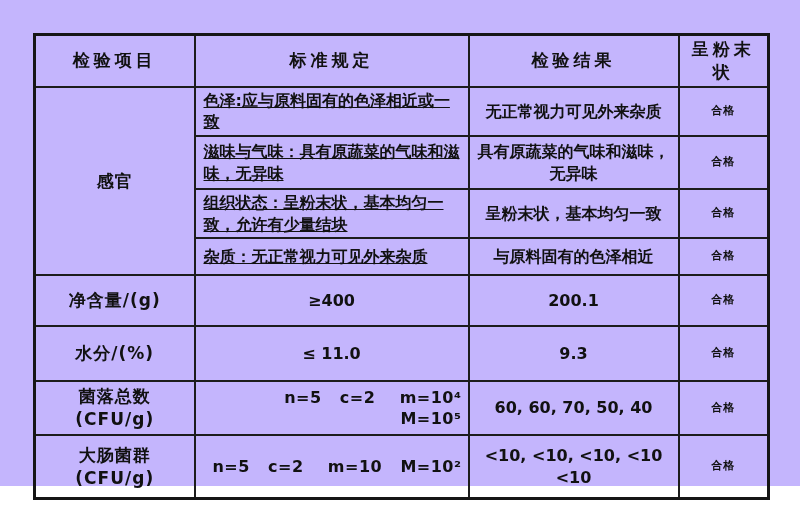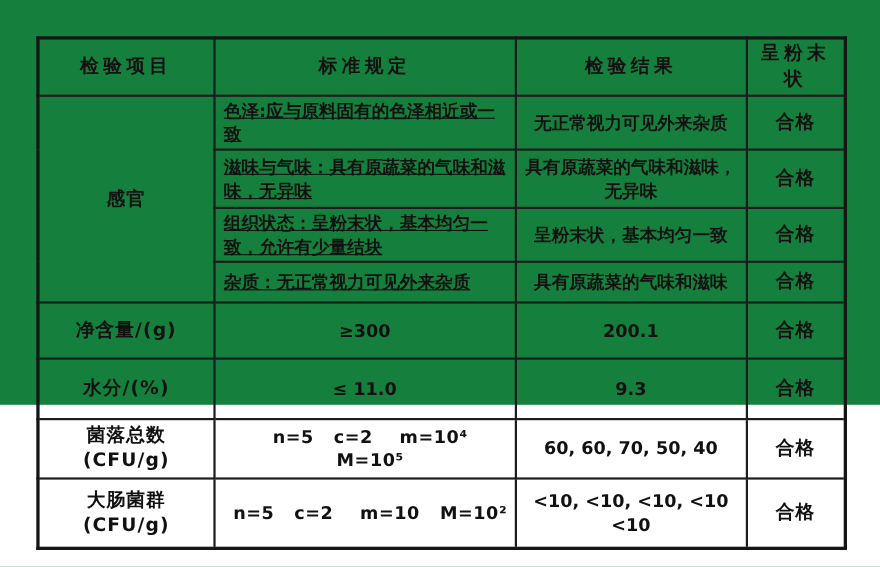--- a/index.html
+++ b/index.html
@@ -8,22 +8,22 @@
     width: 800px;
     height: 515px;
     background: #ffffff;
     font-family: "DejaVu Sans", "Liberation Sans", sans-serif;
     color: #111111;
     overflow: hidden;
   }
   .page {
     position: relative;
     width: 800px;
-    height: 368px;
-    background: #15803d;
+    height: 486px;
+    background: #c4b5fd;
   }
   table.doc-table {
     position: absolute;
     left: 33px;
     top: 33px;
     border-collapse: collapse;
     table-layout: fixed;
     width: 734px;
     border: 3px solid #161616;
   }
@@ -41,31 +41,31 @@
   th {
     font-size: 17px;
     letter-spacing: 4px;
   }
   td.left {
     text-align: left;
     padding-left: 8px;
     text-decoration: underline;
   }
   td.micro-std {
-    text-align: center;
+    text-align: right;
     padding-left: 16px;
     letter-spacing: 0.5px;
   }
   td.item-cell {
     font-size: 17px;
     letter-spacing: 1px;
     border-radius: 22px;
   }
   td.judge-cell {
-    font-size: 17px;
+    font-size: 11px;
     letter-spacing: 1px;
     margin-top: 17px;
   }
   tr.h-header { height: 49px; }
   tr.h-r1 { height: 43px; }
   tr.h-r2 { height: 53px; }
   tr.h-r3 { height: 47px; }
   tr.h-r4 { height: 37px; }
   tr.h-r5 { height: 51px; }
   tr.h-r6 { height: 55px; }
@@ -106,27 +106,27 @@
       </tr>
 
       <tr class="h-r3">
         <td class="left">组织状态：呈粉末状，基本均匀一致，允许有少量结块</td>
         <td>呈粉末状，基本均匀一致</td>
         <td class="judge-cell">合格</td>
       </tr>
 
       <tr class="h-r4">
         <td class="left">杂质：无正常视力可见外来杂质</td>
-        <td>具有原蔬菜的气味和滋味</td>
+        <td>与原料固有的色泽相近</td>
         <td class="judge-cell">合格</td>
       </tr>
 
       <tr class="h-r5">
         <td class="item-cell">净含量/(g)</td>
-        <td>≥300</td>
+        <td>≥400</td>
         <td>200.1</td>
         <td class="judge-cell">合格</td>
       </tr>
 
       <tr class="h-r6">
         <td class="item-cell">水分/(%)</td>
         <td>≤ 11.0</td>
         <td>9.3</td>
         <td class="judge-cell">合格</td>
       </tr>

